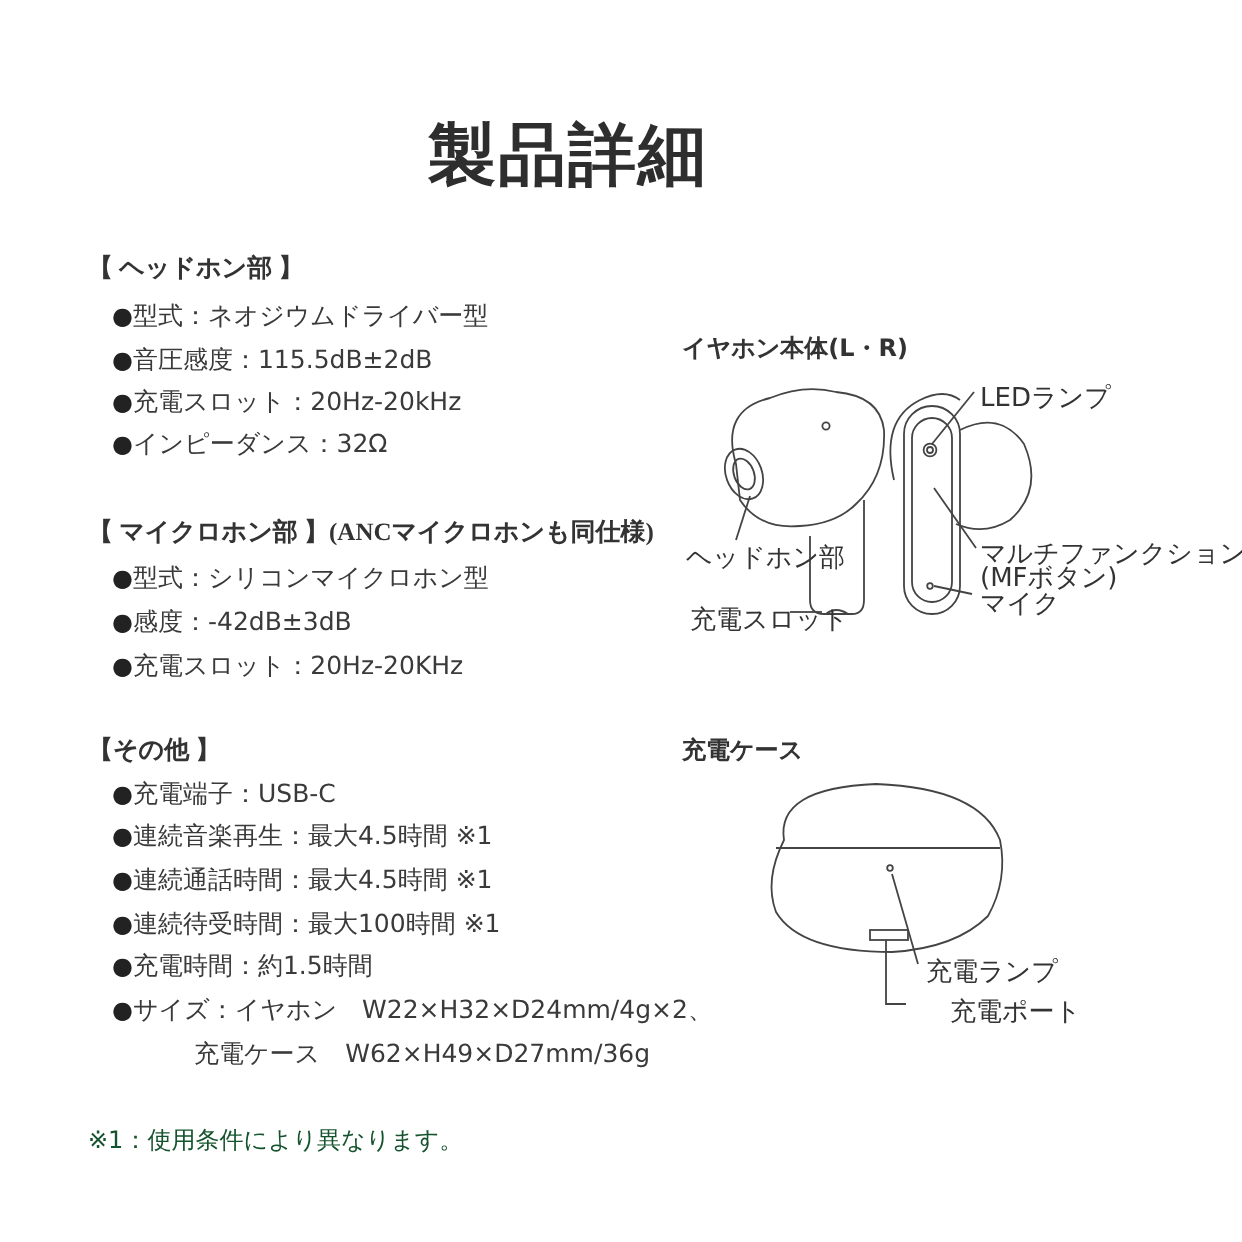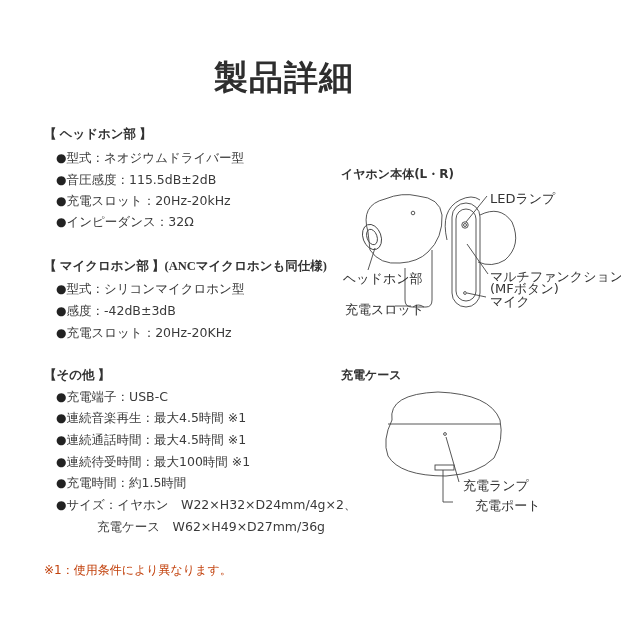--- a/index.html
+++ b/index.html
@@ -15,21 +15,21 @@
   .section-head {
     position: absolute; left: 44px; font-size: 12.5px; font-weight: bold; color: #333;
     white-space: nowrap;
     font-family: Liberation Serif, serif;
   }
   .spec {
     position: absolute; left: 56px; font-size: 12.5px; color: #3a3a3a; white-space: nowrap;
   }
   .spec .dot { color: #222; font-size: 12px; }
   .indent { position: absolute; left: 97px; font-size: 12.5px; color: #3a3a3a; white-space: nowrap; }
-  .footnote { position: absolute; left: 44px; top: 562px; font-size: 12px; color: #c2410c; white-space: nowrap; }
+  .footnote { position: absolute; left: 44px; top: 562px; font-size: 12px; color: #14532d; white-space: nowrap; }
   .diag-head { position: absolute; font-size: 12px; font-weight: bold; color: #333; white-space: nowrap; }
   .lbl { position: absolute; font-size: 13px; color: #333; white-space: nowrap; }
   svg.diagram { position: absolute; left: 0; top: 0; }
 </style>
 </head>
 <body>
 
 <div class="title">製品詳細</div>
 
 <div class="section-head" style="top:126px">【 ヘッドホン部 】</div>

